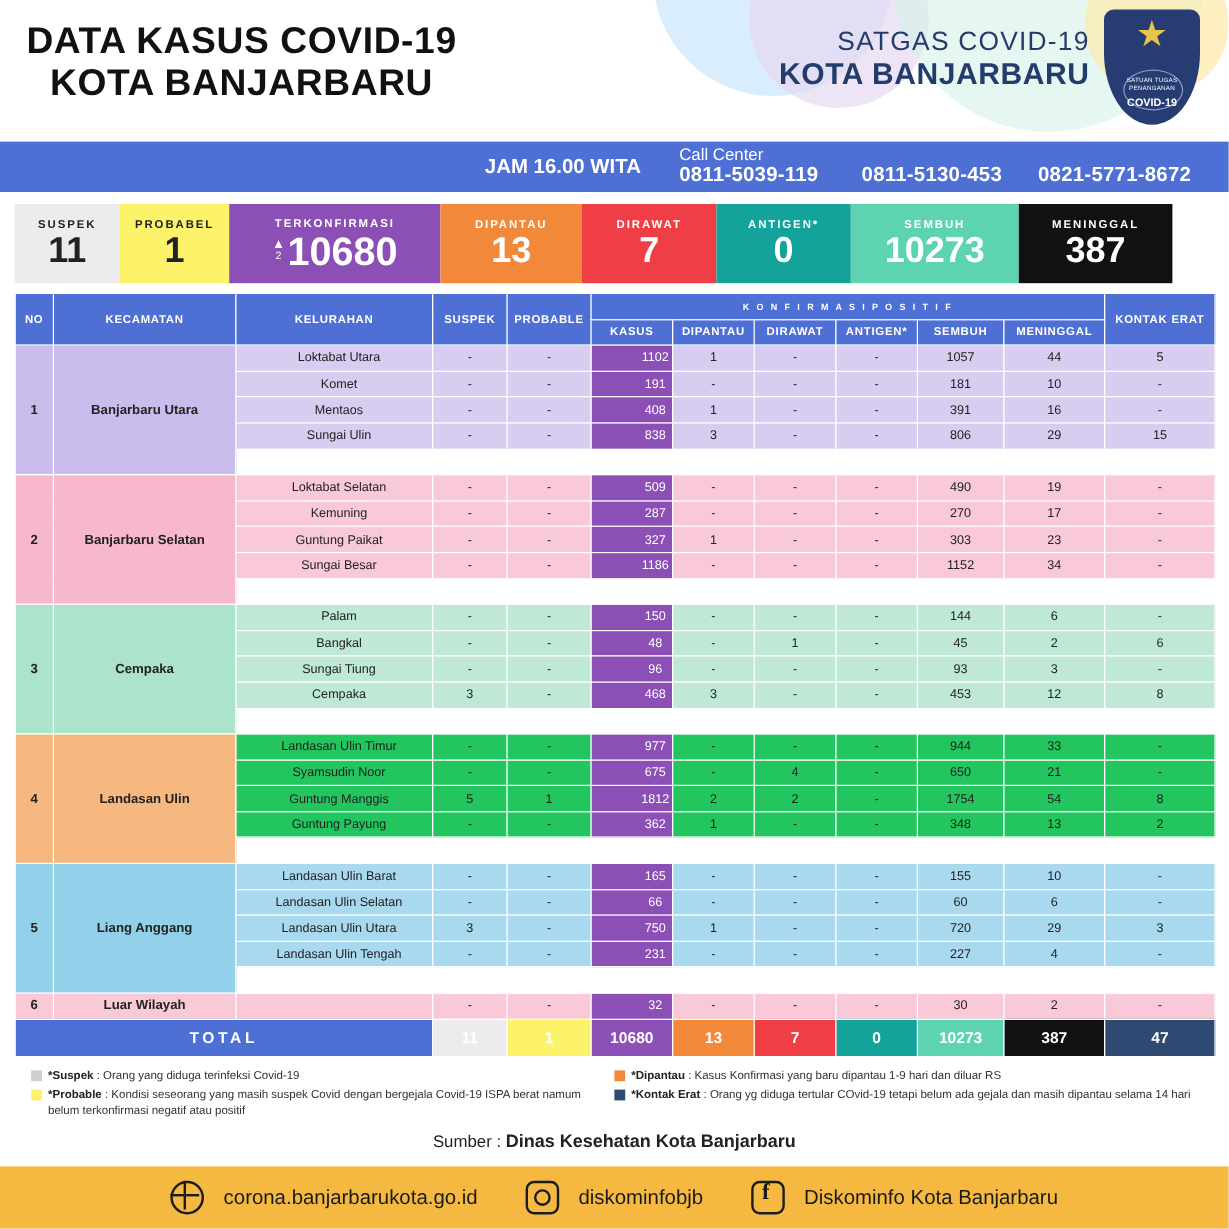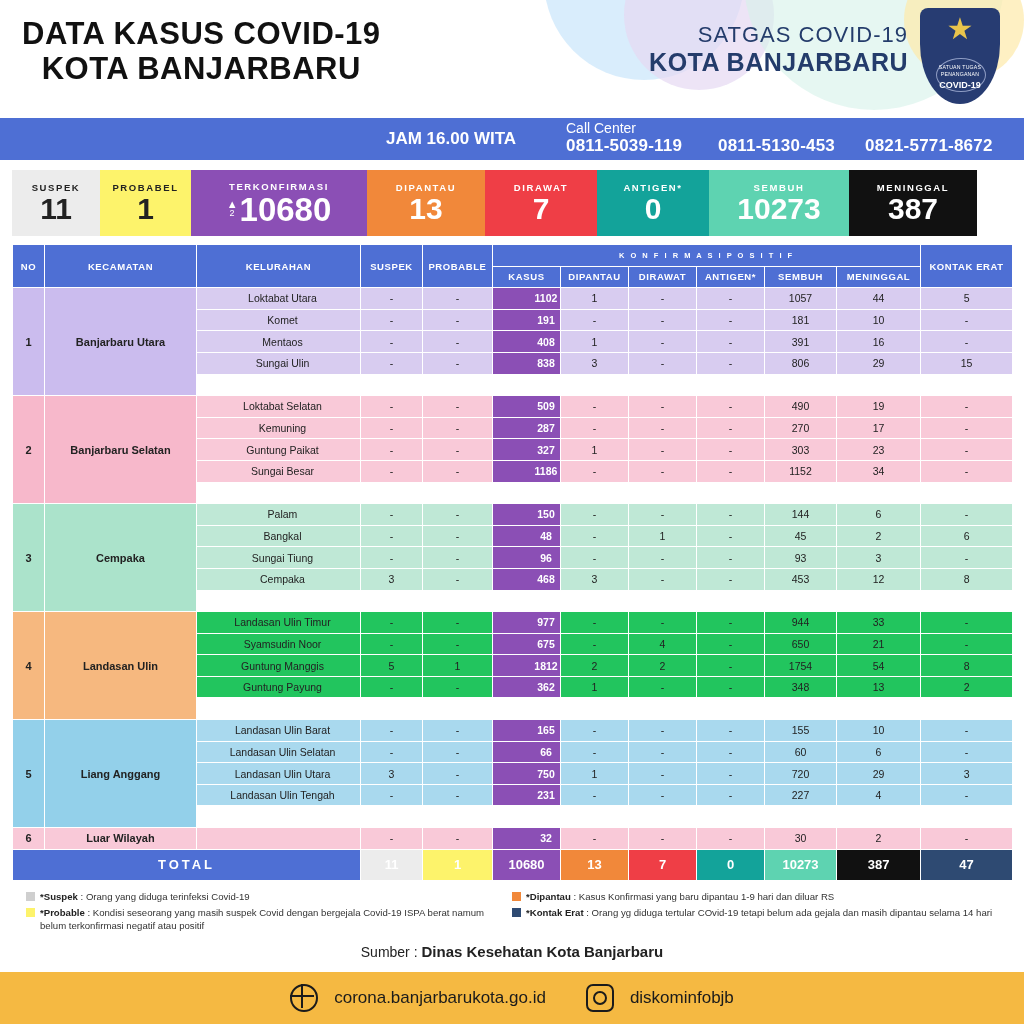--- a/index.html
+++ b/index.html
@@ -33,21 +33,21 @@
   }
   .logo .bird{position:absolute;left:0;right:0;top:6px;font-size:30px;color:#e9c44c;line-height:1;}
   .logo .l1{position:absolute;left:0;right:0;top:56px;font-size:5.2px;letter-spacing:.2px;color:#fff;}
   .logo .l2{position:absolute;left:0;right:0;top:63px;font-size:5.2px;letter-spacing:.2px;color:#fff;}
   .logo .l3{position:absolute;left:0;right:0;top:72px;font-size:9px;font-weight:bold;color:#fff;}
   .logo .ring{position:absolute;left:16px;top:50px;width:48px;height:32px;border:1px solid #8f9dc4;border-radius:50%;}
 
   
   .bluebar{height:42px;background:#4e6fd4;color:#fff;position:relative;}
   .bluebar .dp{position:absolute;left:26px;top:10px;font-size:19px;font-weight:bold;letter-spacing:.3px;}
-  .bluebar .jam{position:absolute;left:386px;top:11px;font-size:17px;font-weight:bold;}
+  .bluebar .jam{position:absolute;left:404px;top:11px;font-size:17px;font-weight:bold;}
   .bluebar .cc1{position:absolute;left:566px;top:2px;font-size:14px;}
   .bluebar .cc2{position:absolute;left:566px;top:18px;font-size:17px;font-weight:bold;letter-spacing:.2px;}
   .bluebar .cc3{position:absolute;left:718px;top:18px;font-size:17px;font-weight:bold;letter-spacing:.2px;}
   .bluebar .cc4{position:absolute;left:865px;top:18px;font-size:17px;font-weight:bold;letter-spacing:.2px;}
 
   
   .kpis{display:flex;height:66px;margin:10px 12px 8px 12px;}
   .kpi{display:flex;flex-direction:column;align-items:center;justify-content:center;color:#fff;}
   .kpi .lbl{font-size:9.5px;letter-spacing:1.6px;font-weight:bold;margin-bottom:1px;}
   .kpi .val{font-size:30px;font-weight:bold;line-height:1;}
@@ -58,21 +58,21 @@
 
   
   table{border-collapse:collapse;width:1000px;margin:0 12px;table-layout:fixed;}
   th,td{font-size:10.5px;text-align:center;color:#222;padding:0;height:20.6px;}
   thead th{color:#fff;background:#4e6fd4;font-weight:bold;font-size:9.5px;letter-spacing:.6px;border:1px solid #fff;}
   .kp-group{font-size:7.5px;letter-spacing:2px;}
   td{border:1px solid #ffffff;}
   .kel{text-align:center;padding-left:8px;font-size:10.5px;color:#222;}
   .kec{font-weight:bold;font-size:11px;}
   .no{font-weight:bold;font-size:11px;}
-  .kasus{background:#8b4fb5;color:#fff;font-weight:bold;padding-left:39px;}
+  .kasus{background:#8b4fb5;color:#fff;font-weight:normal;padding-left:39px;}
   .sumrow td{font-weight:bold;color:#fff;}
   .sumlbl{letter-spacing:1.4px;font-size:9.5px;}
 
   
   .g1 .kel,.g1 .cellpale{background:#d8ccf0;}
   .g1 .kecbox{background:#cbbcee;}
   .g2 .kel,.g2 .cellpale{background:#f9c9d8;}
   .g2 .kecbox{background:#f7b8cb;}
   .g3 .kel,.g3 .cellpale{background:#bfe8d6;}
   .g3 .kecbox{background:#abe3cb;}
@@ -614,15 +614,19 @@
 
   <div class="footer">
     <div class="fitem">
       <span class="fic globe"></span>
       <span>corona.banjarbarukota.go.id</span>
     </div>
     <div class="fitem">
       <span class="fic ig"></span>
       <span>diskominfobjb</span>
     </div>
+    <div class="fitem">
+      <span class="fic fb"></span>
+      <span>Diskominfo Kota Banjarbaru</span>
+    </div>
   </div>
 
 </div>
 
 </body></html>

